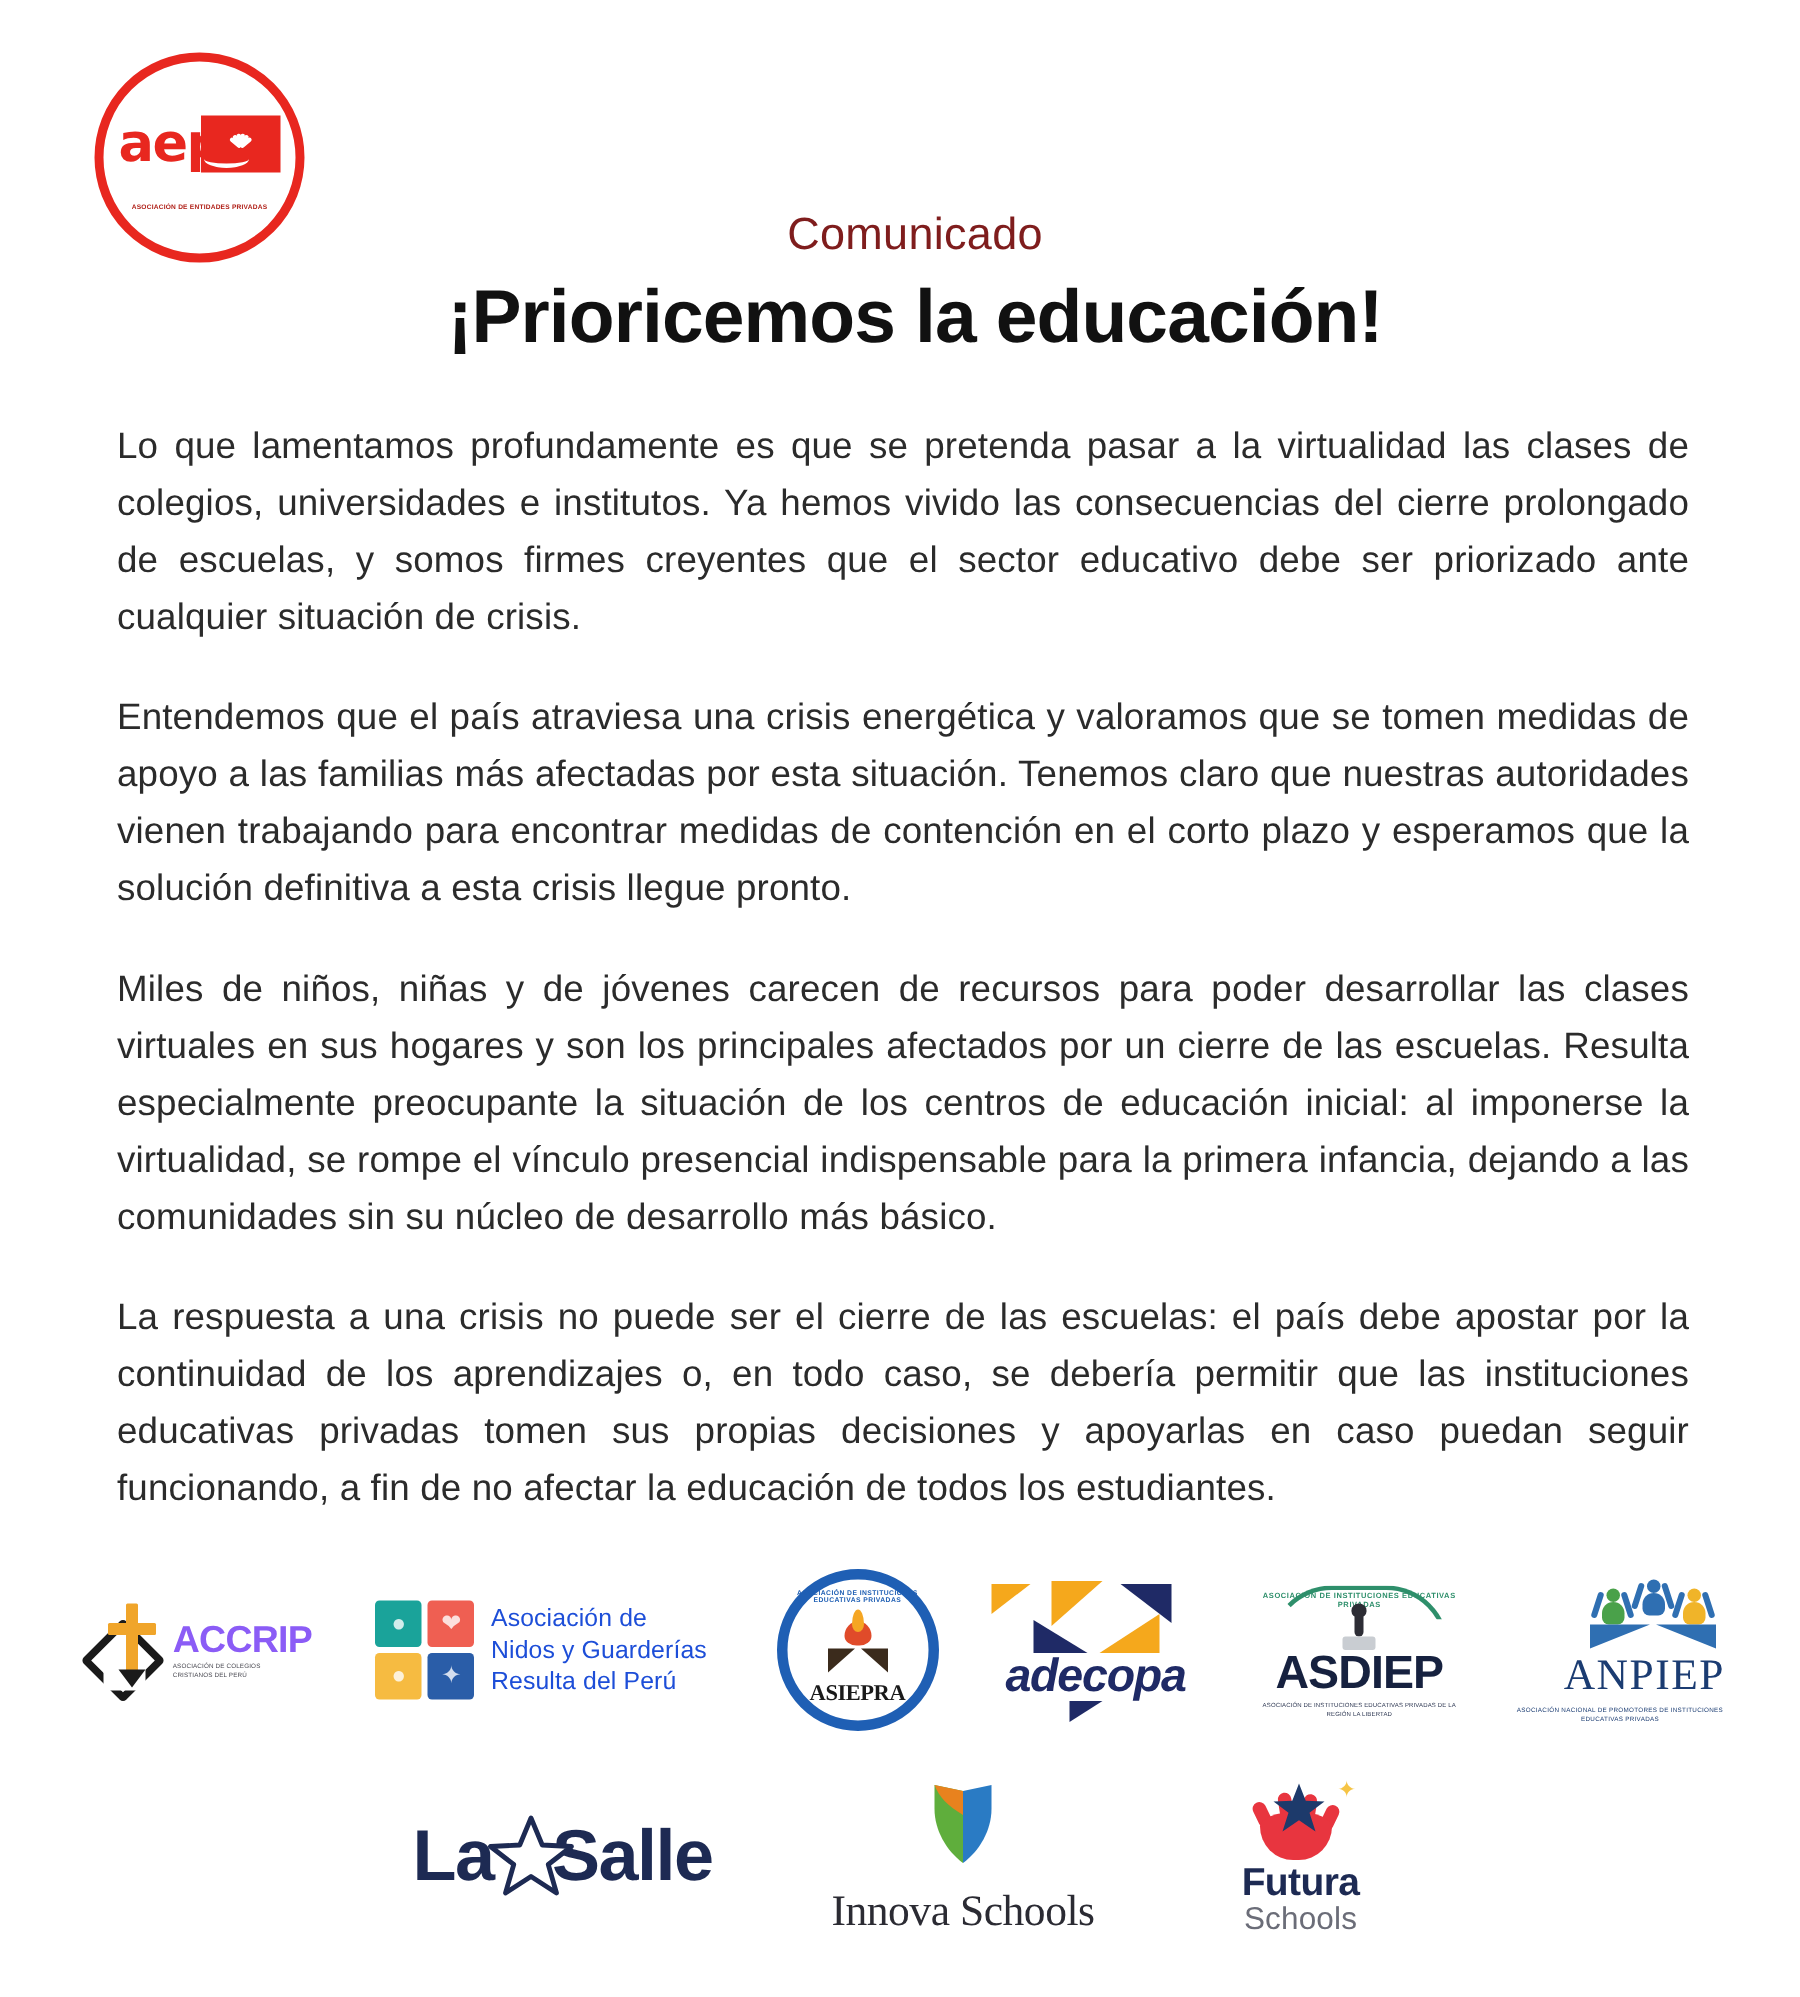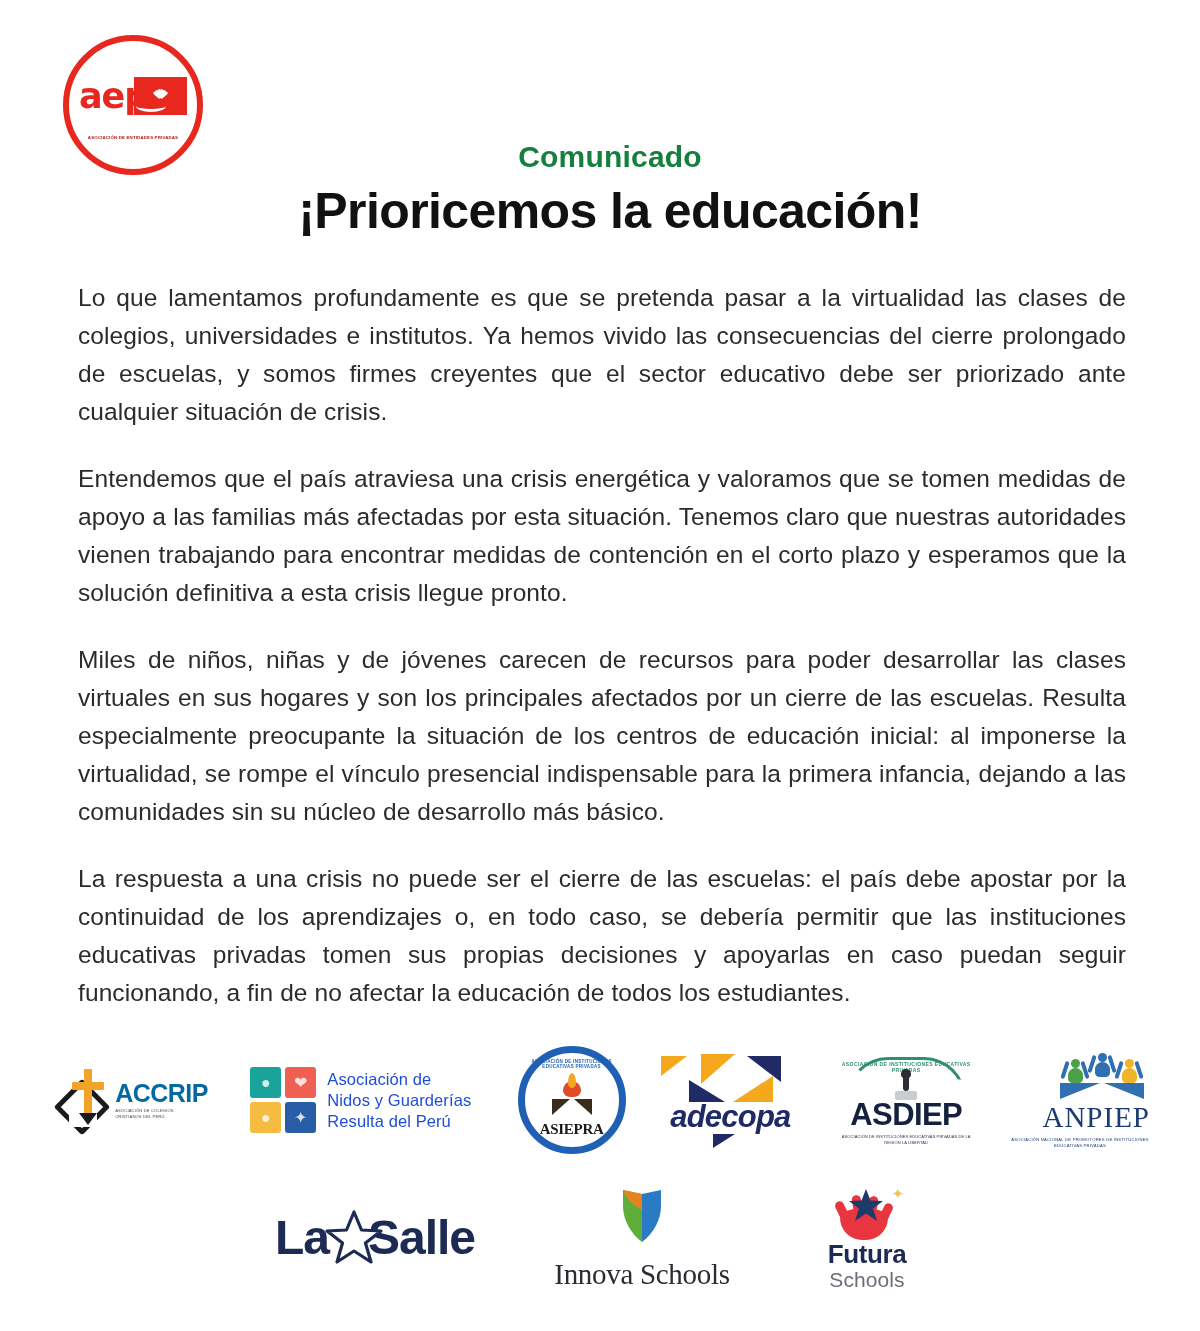--- a/index.html
+++ b/index.html
@@ -84,22 +84,22 @@
 
   
   .heading-block {
     position: absolute;
     left: 230px; top: 138px;
     width: 760px;
     text-align: center;
   }
   .kicker {
     font-size: 30px;
-    font-weight: 700;
-    color: #15803d;
+    font-weight: 400;
+    color: #7f1d1d;
     letter-spacing: 0.2px;
     line-height: 38px;
   }
   .headline {
     font-size: 50px;
     font-weight: 700;
     color: #111111;
     letter-spacing: -0.6px;
     line-height: 62px;
     margin-top: 4px;
@@ -166,21 +166,21 @@
   }
   .accrip-arrow {
     position: absolute; left: 19px; top: 44px;
     width: 0; height: 0;
     border-left: 9px solid transparent;
     border-right: 9px solid transparent;
     border-top: 12px solid #1a1a1a;
   }
   .accrip-text { margin-left: 2px; }
   .accrip-name {
-    font-size: 25px; font-weight: 700; color: #0369a1;
+    font-size: 25px; font-weight: 700; color: #8b5cf6;
     letter-spacing: -0.5px; line-height: 26px;
   }
   .accrip-sub {
     font-size: 4.2px; color: #4a4a52; line-height: 6px;
     letter-spacing: 0.1px; margin-top: 2px; width: 86px;
   }
 
   
   .anidos { width: 268px; height: 90px; gap: 11px; }
   .anidos-grid {

